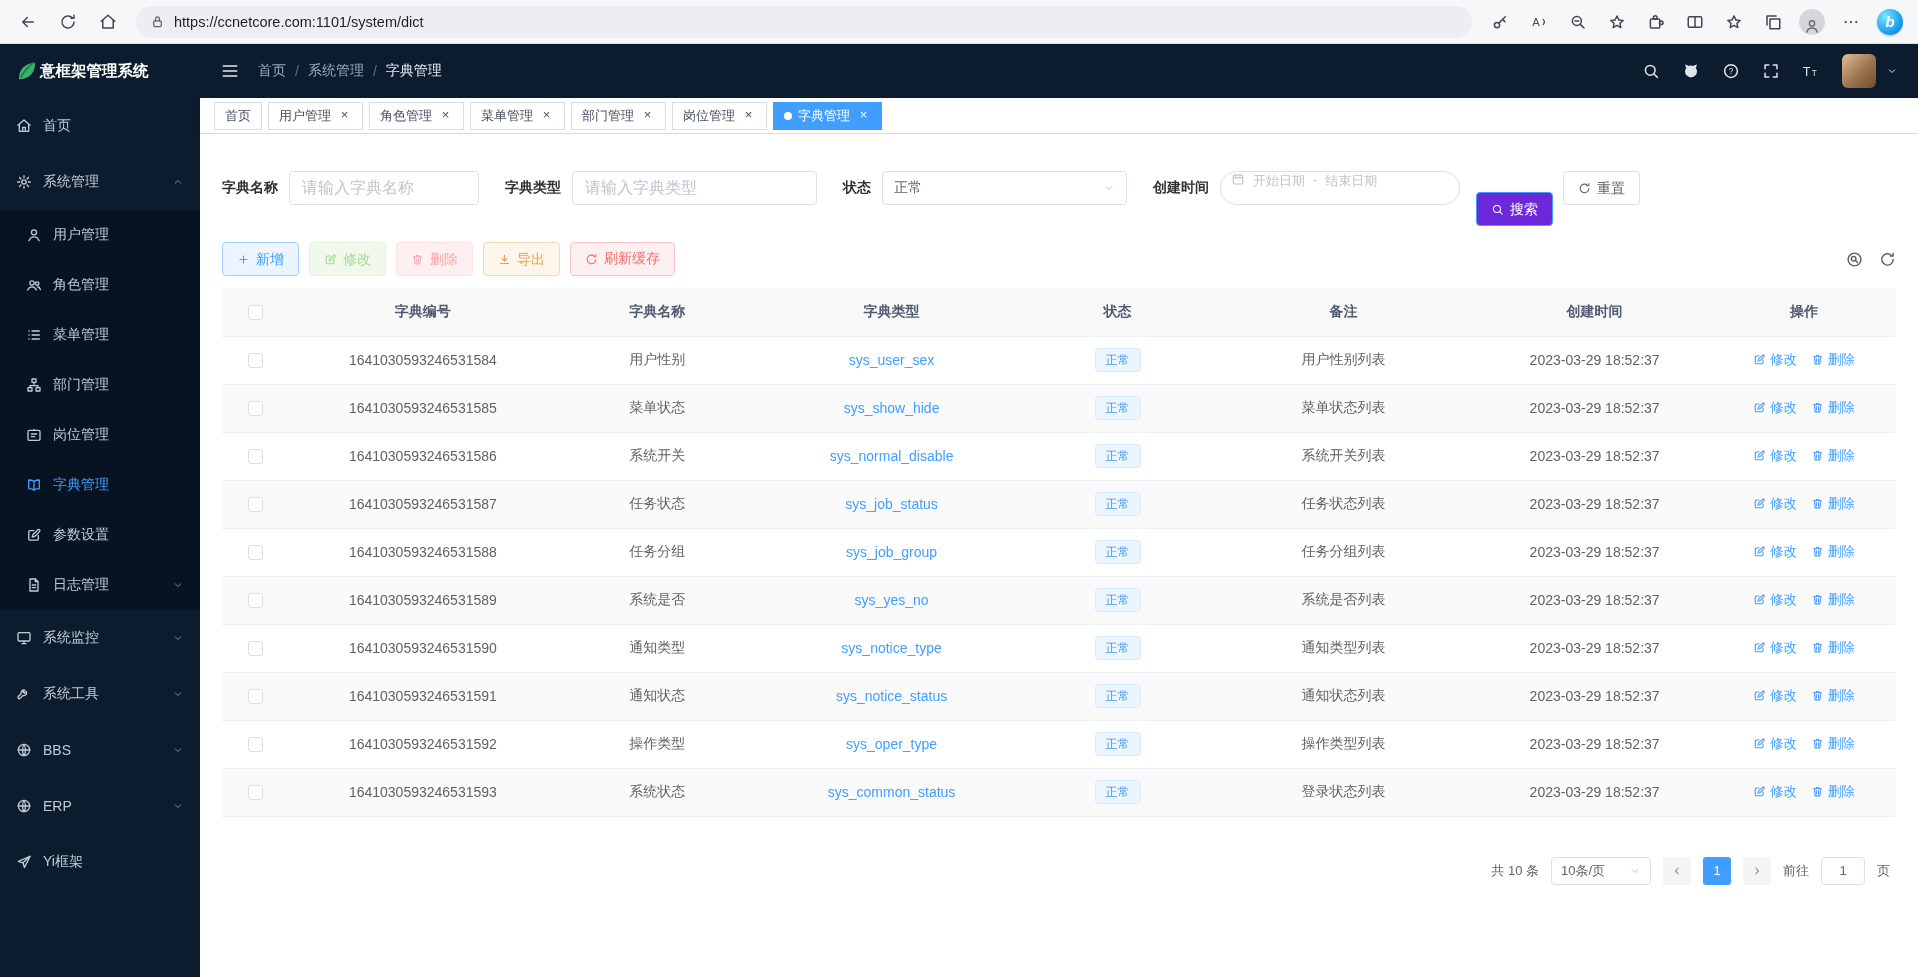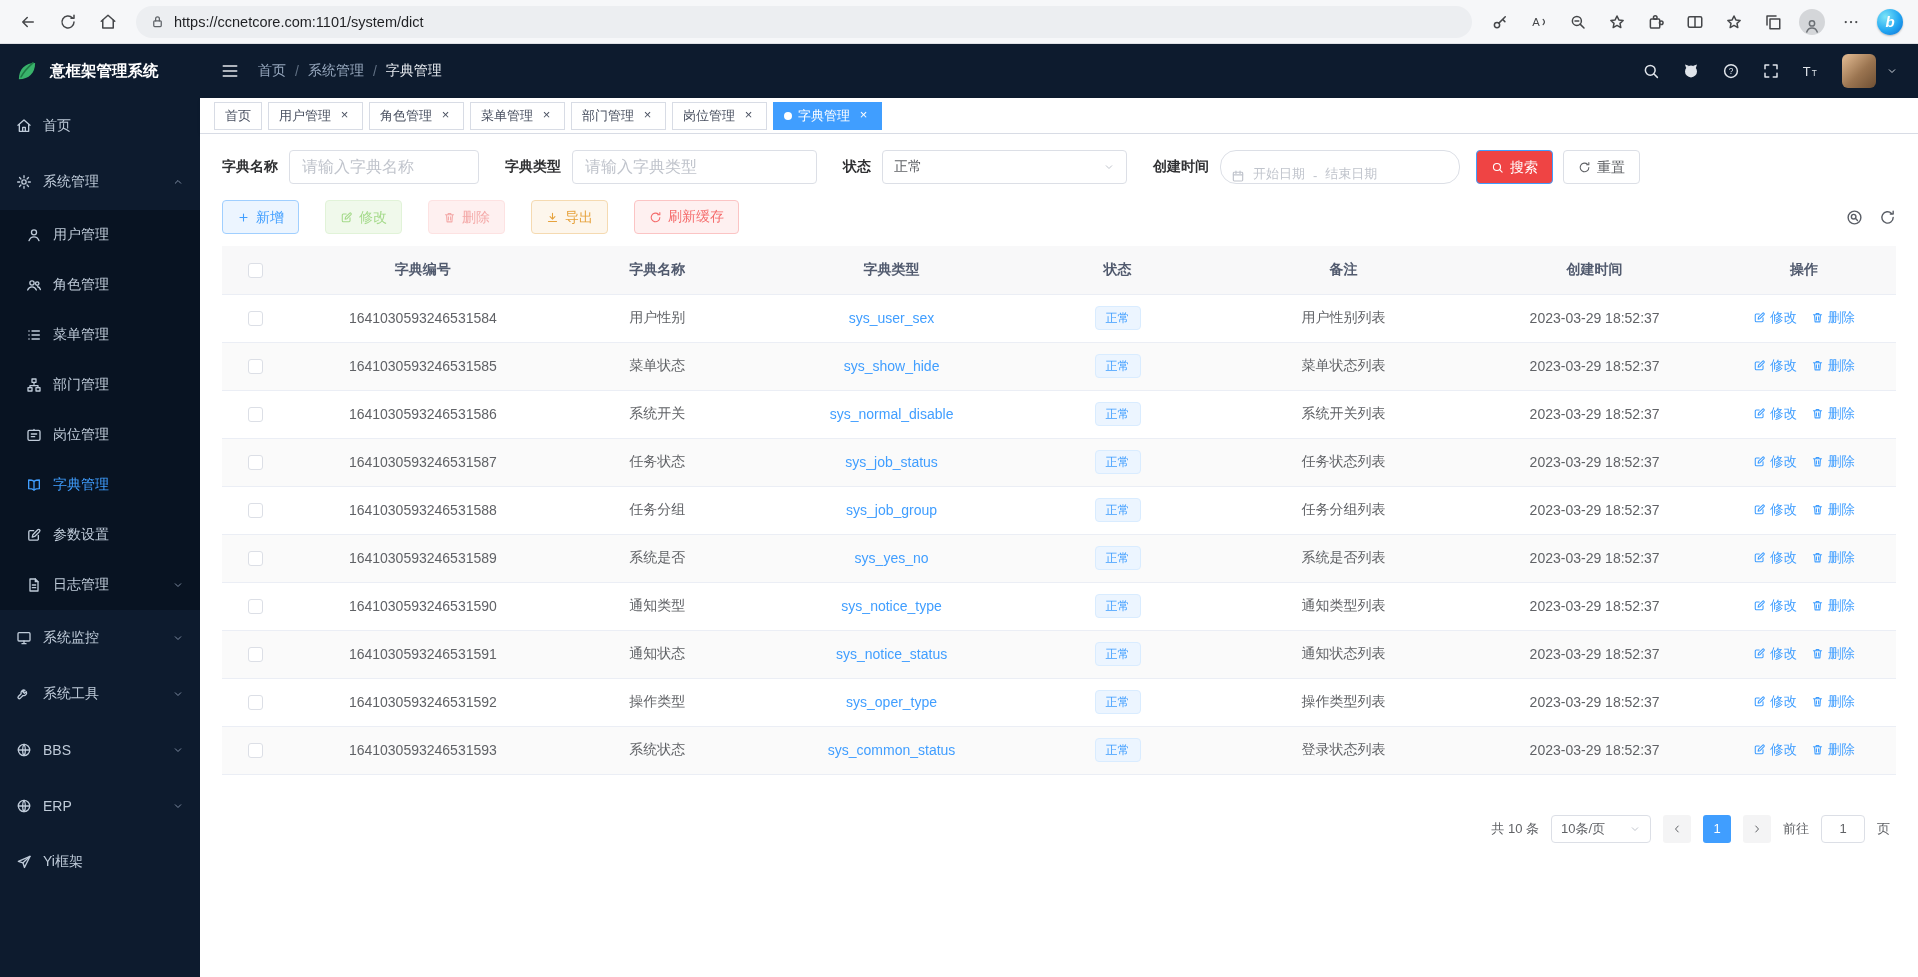--- a/index.html
+++ b/index.html
@@ -29,21 +29,21 @@
   .bing { width:26px; height:26px; border-radius:50%; color:#fff; font-weight:bold; font-style:italic;
     display:flex; align-items:center; justify-content:center; font-size:15px;
     background:radial-gradient(circle at 32% 30%, #7ce4f7, #23a7f2 55%, #0e6cd3);
     box-shadow:0 1px 2px rgba(0,0,0,.25); }
 
   
   .app { display:flex; height:933px; }
 
   
   .sidebar { width:200px; flex-shrink:0; background:#0d1b2e; color:#bfcbd9; display:flex; flex-direction:column; }
-  .logo { height:54px; display:flex; align-items:center; gap:10px; padding:8px 14px; flex-shrink:0; }
+  .logo { height:54px; display:flex; align-items:center; padding:8px 14px; flex-shrink:0; }
   .logo-leaf { font-size:26px; }
   .logo-title { color:#fff; font-weight:700; font-size:15.5px; white-space:nowrap; }
   .menu { flex:1; overflow:hidden; }
   .menu-item { display:flex; align-items:center; gap:11px; font-size:14px; padding:0 16px; cursor:pointer; }
   .menu-item.top { height:56px; }
   .menu-item.sub { height:50px; padding-left:26px; }
   .submenu { background:#081322; }
   .menu-item .mi { font-size:16px; }
   .menu-item .arrow { margin-left:auto; font-size:12px; color:#7c8aa0; }
   .menu-item.active { color:#409eff; }
@@ -86,37 +86,37 @@
   .f-input { height:34px; border:1px solid #dcdfe6; border-radius:4px; padding:0 12px;
     font-size:16px; color:#606266; font-family:inherit; outline:none; }
   .f-input::placeholder { color:#c0c4cc; }
   .f-name { width:190px; }
   .f-type { width:245px; }
   .f-select { width:245px; height:34px; border:1px solid #dcdfe6; border-radius:4px;
     display:flex; align-items:center; justify-content:space-between; padding:0 11px;
     font-size:14px; color:#606266; cursor:pointer; }
   .sel-caret { font-size:12px; color:#c0c4cc; }
   .f-date { width:240px; height:34px; border:1px solid #dcdfe6; border-radius:16px;
-    display:flex; align-items:flex-end; gap:8px; padding:0 10px; font-size:13px; color:#c0c4cc; cursor:pointer; }
+    display:flex; align-items:flex-start; gap:8px; padding:0 10px; font-size:13px; color:#c0c4cc; cursor:pointer; }
   .f-date .cal { font-size:14px; color:#c0c4cc; }
   .f-date .sep { color:#c0c4cc; }
 
   .btn { height:34px; border-radius:4px; font-size:14px; display:inline-flex; align-items:center;
     gap:6px; padding:0 14px; cursor:pointer; border:1px solid transparent; font-family:inherit;
     background:#fff; line-height:1; white-space:nowrap; }
   .btn > svg { width:13px; height:13px; }
-  .btn-primary { background:#ef4444; border-color:#409eff; color:#fff; margin-left:16px; }
+  .btn-primary { background:#6d28d9; border-color:#409eff; color:#fff; margin-left:16px;margin-top:42px; }
   .btn-plainwhite { background:#fff; border-color:#dcdfe6; color:#606266; margin-left:10px; }
   .btn-add    { background:#ecf5ff; border-color:#a0cfff; color:#409eff; }
   .btn-edit   { background:#f0f9eb; border-color:#e1f3d8; color:#a4da8a; cursor:not-allowed; }
   .btn-del    { background:#fef0f0; border-color:#fde2e2; color:#f4a9a8; cursor:not-allowed; }
   .btn-export { background:#fdf6ec; border-color:#f5dab1; color:#e6a23c; }
   .btn-cache  { background:#fef0f0; border-color:#fbc4c4; color:#f56c6c;font-family:Liberation Mono, monospace; }
 
-  .action-row { display:flex; align-items:center; gap:26px; margin-bottom:12px; }
+  .action-row { display:flex; align-items:center; gap:10px; margin-bottom:12px; }
   .action-right { margin-left:auto; display:flex; align-items:center; gap:16px; color:#5a5e66; }
   .tool-ic { display:inline-flex; cursor:pointer; color:#5a5e66; }
   .tool-ic > svg { width:17px; height:17px; }
 
   
   table { width:100%; border-collapse:collapse; table-layout:fixed; }
   thead th { background:#f8f8f9; height:48px; font-size:14px; color:#515a6e; font-weight:700;
     text-align:center; border-bottom:1px solid #ebeef5; }
   tbody td { height:48px; font-size:14px; color:#606266; text-align:center;
     border-bottom:1px solid #ebeef5; white-space:nowrap; overflow:hidden; }

